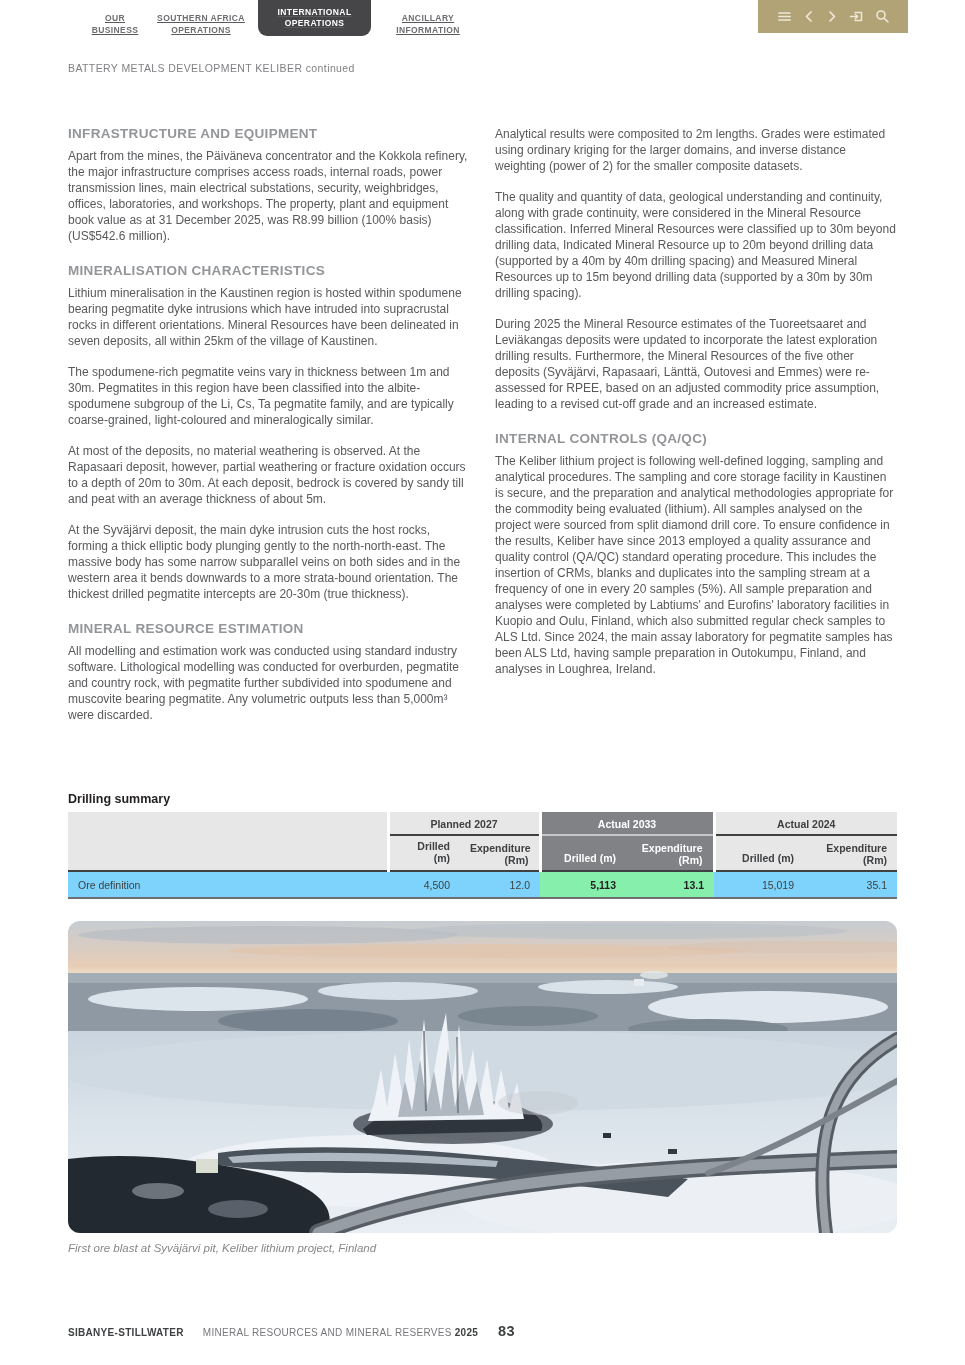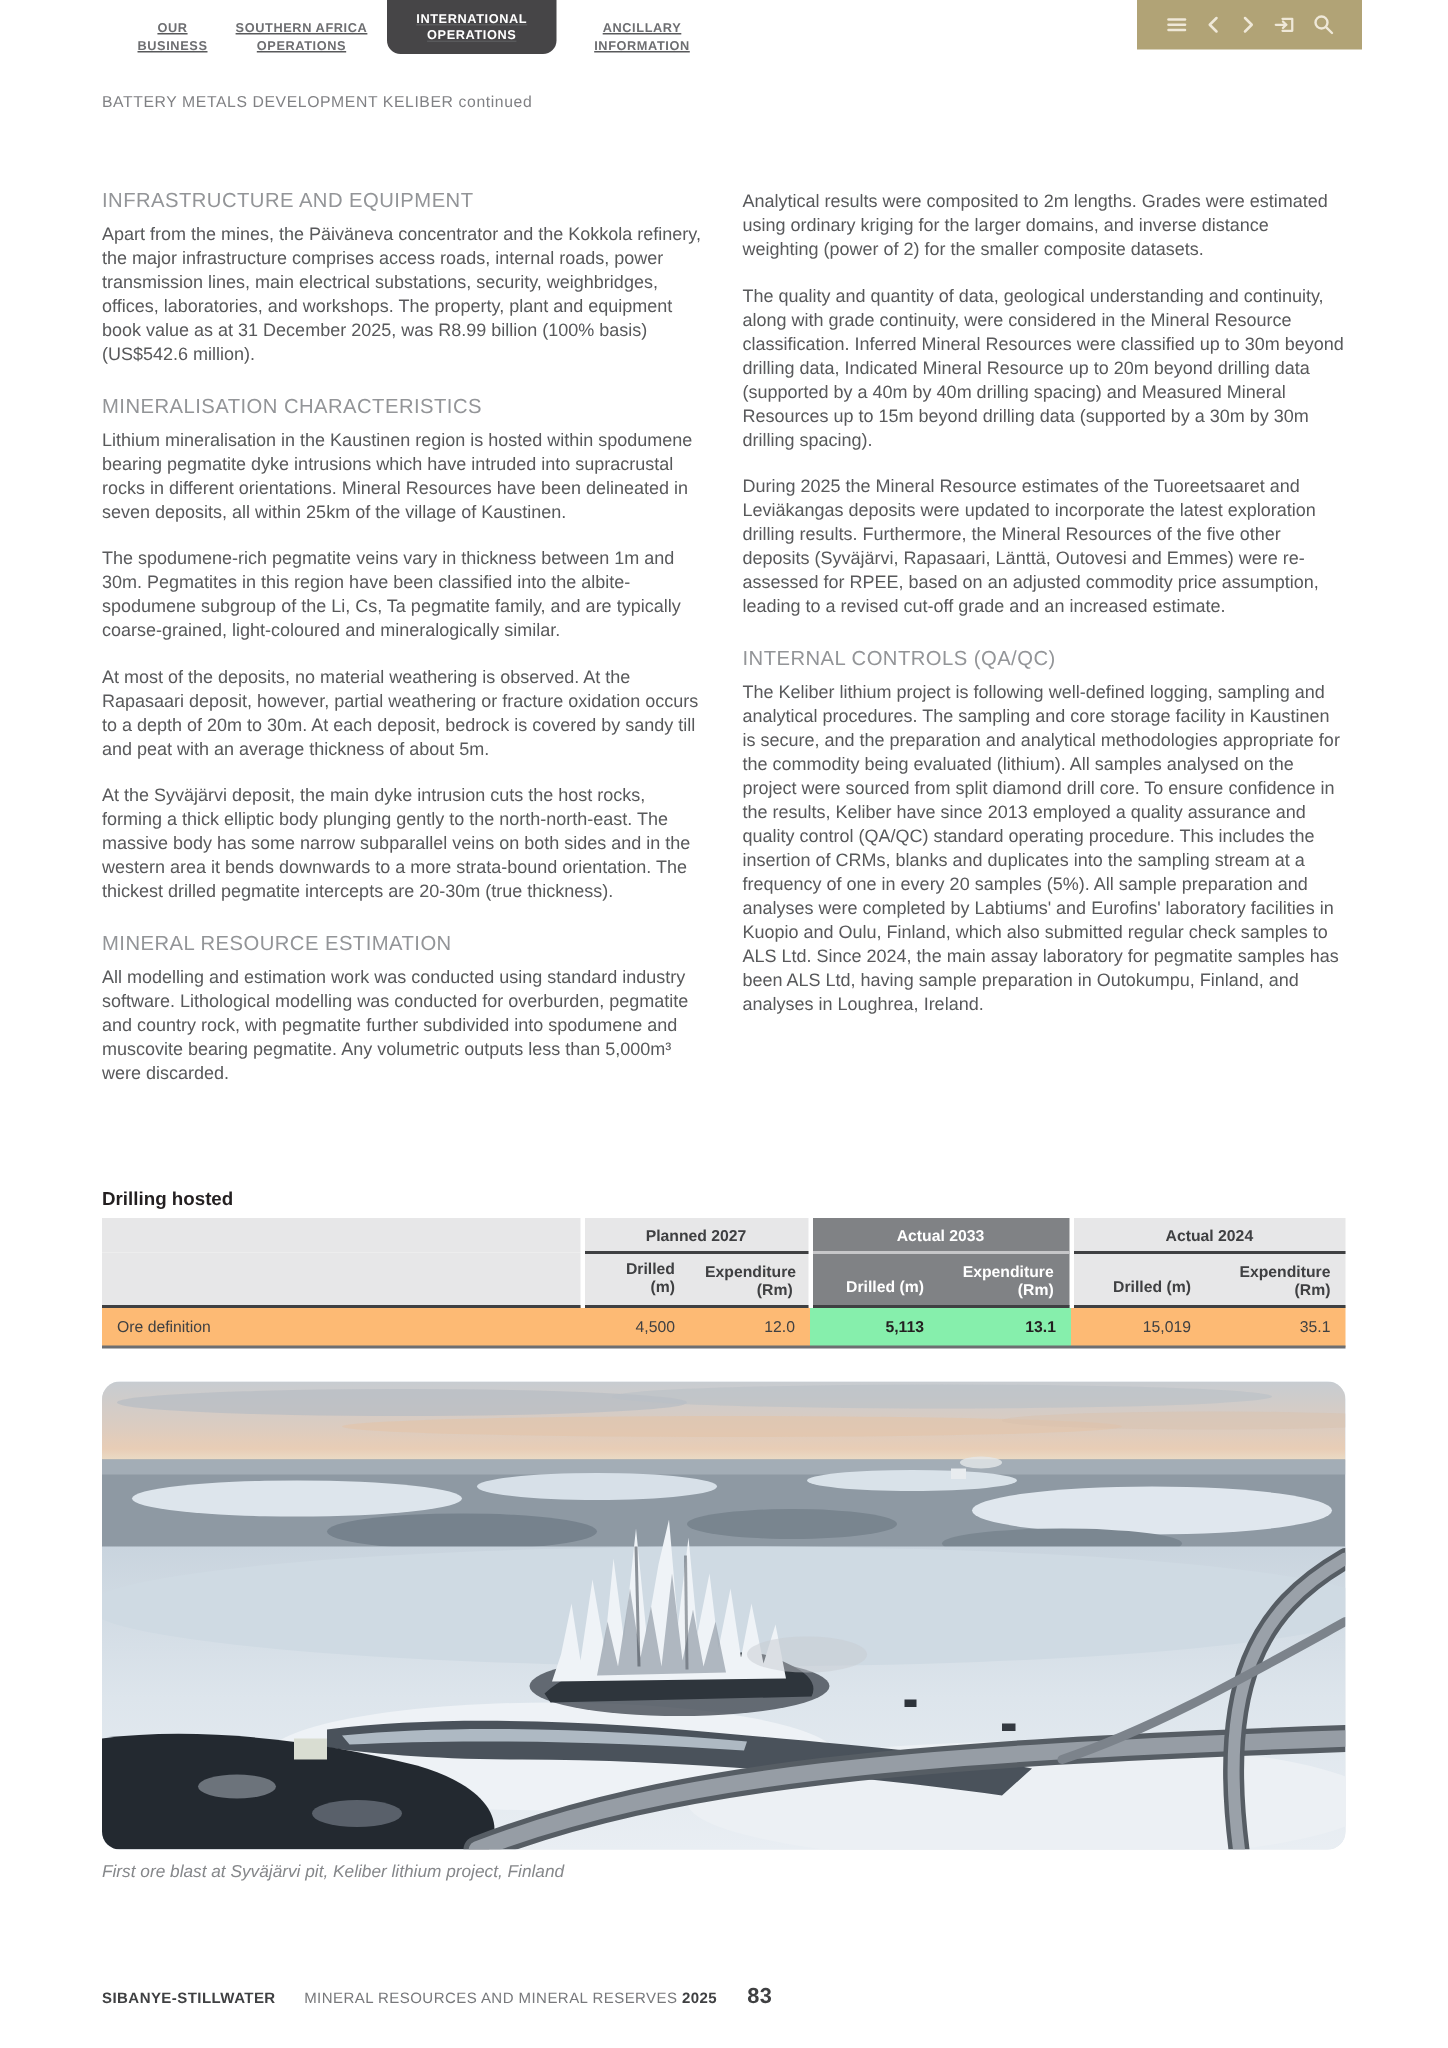--- a/index.html
+++ b/index.html
@@ -31,21 +31,21 @@
   .breadcrumb {
     margin:10px 0 0 68px; font-size:10.5px; letter-spacing:.4px; color:#808184;
   }
   
   .cols {
     display:flex; gap:25px; padding:0 68px; margin-top:52px; min-height:662px;
     align-items:flex-start;
   }
   .col { flex:0 0 402px; width:402px; }
   .col h2 {
-    font-size:13.5px; font-weight:normal; letter-spacing:.3px; color:#939598;
+    font-size:13.5px; font-weight:bold; letter-spacing:.3px; color:#939598;
     margin:19px 0 7px 0; text-transform:uppercase;
   }
   .col h2:first-child { margin-top:0; }
   .col p { font-size:12px; line-height:16px; color:#58595b; margin:0 0 15px 0; }
   
   .table-wrap { padding:0 68px; }
   .table-title { font-size:12.5px; font-weight:bold; color:#231f20; margin:4px 0 6px 0; }
   table.drill { width:829px; border-collapse:collapse; table-layout:fixed; font-size:10.5px; color:#3f4042; }
   table.drill col.c-label { width:320px; }
   table.drill col.c1 { width:72px; }  table.drill col.c2 { width:80px; }
@@ -54,21 +54,21 @@
   .drill th, .drill td { padding:4px 10px; vertical-align:bottom; }
   .drill .grp th { background:#e7e7e8; font-weight:bold; text-align:center; padding:6px 4px 4px; }
   .drill .grp th.lbl { background:#e7e7e8; border-bottom:none; }
   .drill .grp th.light { border-bottom:2px solid #3f4042; }
   .drill .grp th.dark  { background:#808285; color:#ffffff; border-bottom:2px solid #c6c6c8; }
   .drill .sub th { background:#e7e7e8; font-weight:bold; text-align:right; border-bottom:2.5px solid #3f4042; }
   .drill .sub th.lbl { text-align:left; }
   .drill .sub th.dark { background:#808285; color:#ffffff; }
   .drill .sub th .l2 { display:block; }
   .drill .sub th.drilled { padding-bottom:6px; }
-  .drill tbody td { background:#fdba74; text-align:right; border-bottom:2.5px solid #6d6e71; padding:7px 10px 6px; }
+  .drill tbody td { background:#7dd3fc; text-align:right; border-bottom:2.5px solid #6d6e71; padding:7px 10px 6px; }
   .drill tbody td.lbl { text-align:left; }
   .drill tbody td.dark { background:#86efac; font-weight:bold; color:#231f20; }
   .drill .gapL { border-left:3px solid #ffffff; }
   
   .photo {
     width:829px; height:312px; margin:22px 68px 0; border-radius:12px; overflow:hidden;
     position:relative; background:#dfe6ec;
   }
   .photo svg { display:block; }
   .caption {
@@ -144,21 +144,21 @@
   <div class="col">
     <p>Analytical results were composited to 2m lengths. Grades were estimated using ordinary kriging for the larger domains, and inverse distance weighting (power of 2) for the smaller composite datasets.</p>
     <p>The quality and quantity of data, geological understanding and continuity, along with grade continuity, were considered in the Mineral Resource classification. Inferred Mineral Resources were classified up to 30m beyond drilling data, Indicated Mineral Resource up to 20m beyond drilling data (supported by a 40m by 40m drilling spacing) and Measured Mineral Resources up to 15m beyond drilling data (supported by a 30m by 30m drilling spacing).</p>
     <p>During 2025 the Mineral Resource estimates of the Tuoreetsaaret and Leviäkangas deposits were updated to incorporate the latest exploration drilling results. Furthermore, the Mineral Resources of the five other deposits (Syväjärvi, Rapasaari, Länttä, Outovesi and Emmes) were re-assessed for RPEE, based on an adjusted commodity price assumption, leading to a revised cut-off grade and an increased estimate.</p>
     <h2>INTERNAL CONTROLS (QA/QC)</h2>
     <p>The Keliber lithium project is following well-defined logging, sampling and analytical procedures. The sampling and core storage facility in Kaustinen is secure, and the preparation and analytical methodologies appropriate for the commodity being evaluated (lithium). All samples analysed on the project were sourced from split diamond drill core. To ensure confidence in the results, Keliber have since 2013 employed a quality assurance and quality control (QA/QC) standard operating procedure. This includes the insertion of CRMs, blanks and duplicates into the sampling stream at a frequency of one in every 20 samples (5%). All sample preparation and analyses were completed by Labtiums' and Eurofins' laboratory facilities in Kuopio and Oulu, Finland, which also submitted regular check samples to ALS Ltd. Since 2024, the main assay laboratory for pegmatite samples has been ALS Ltd, having sample preparation in Outokumpu, Finland, and analyses in Loughrea, Ireland.</p>
   </div>
 </div>
 
 <div class="table-wrap">
-  <div class="table-title">Drilling hosted</div>
+  <div class="table-title">Drilling summary</div>
   <table class="drill">
     <colgroup>
       <col class="c-label">
         <col class="c1">
         <col class="c2">
         <col class="c3">
         <col class="c4">
         <col class="c5">
         <col class="c6">
     </colgroup>

